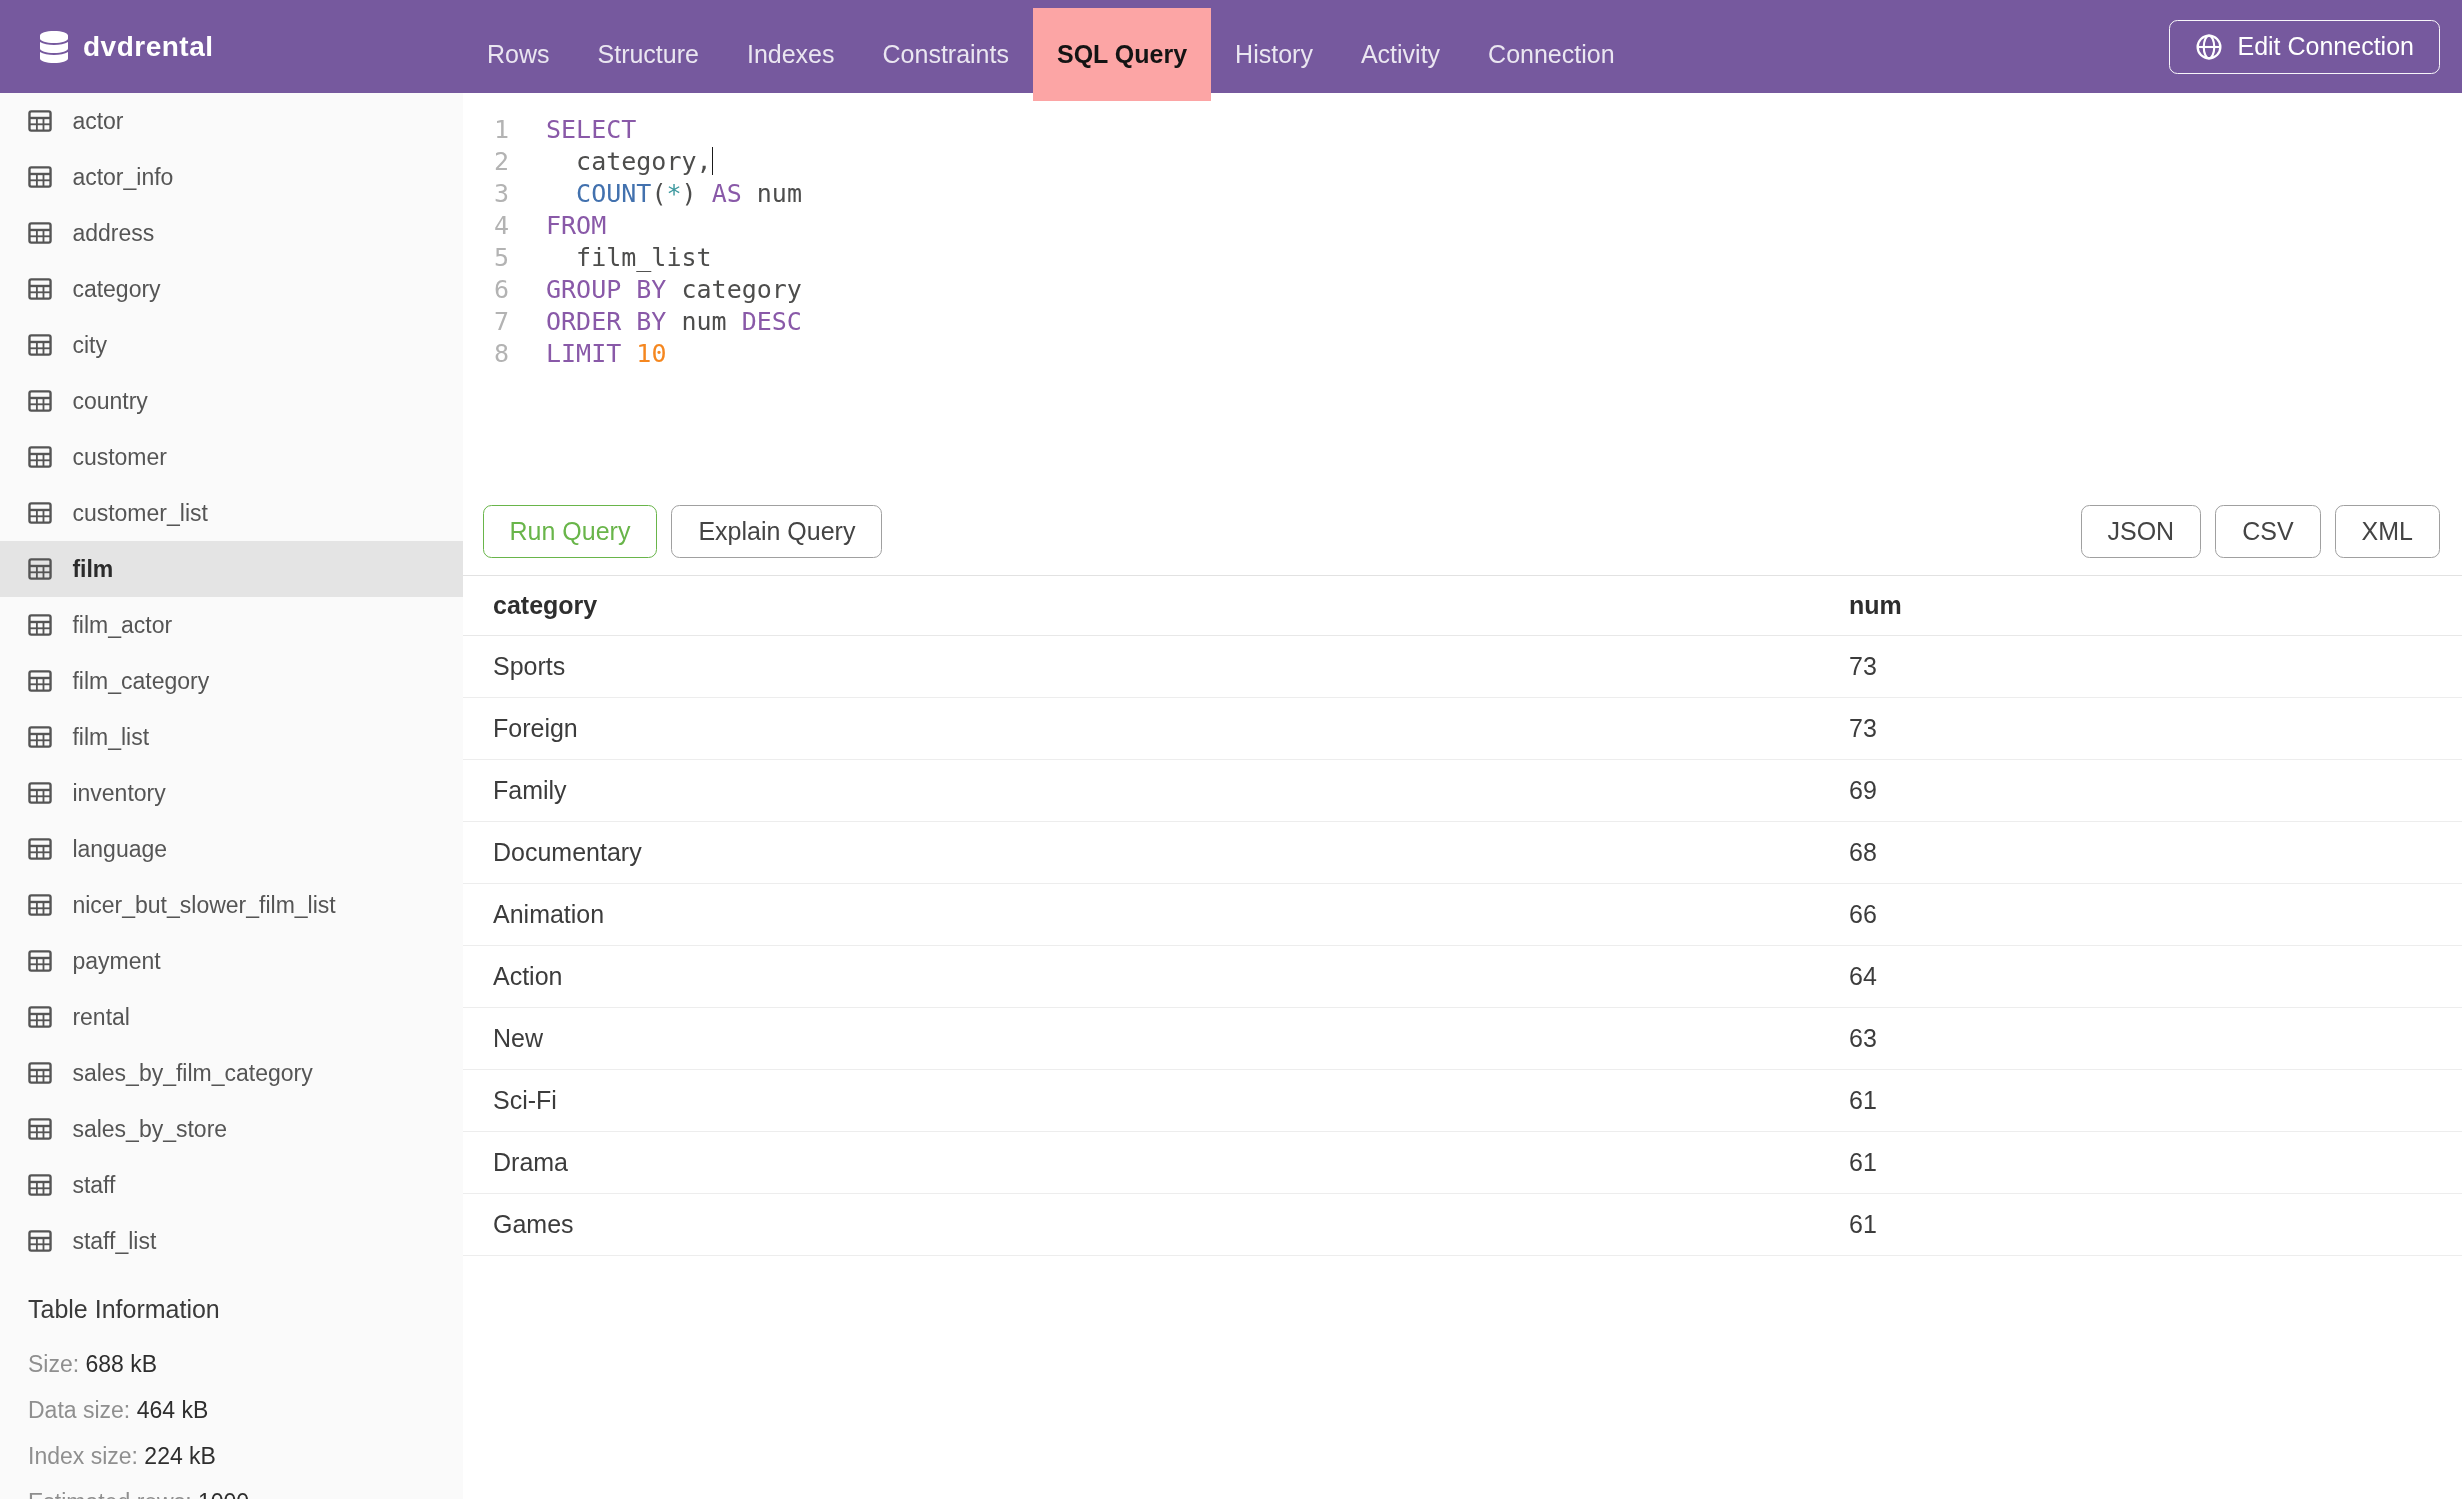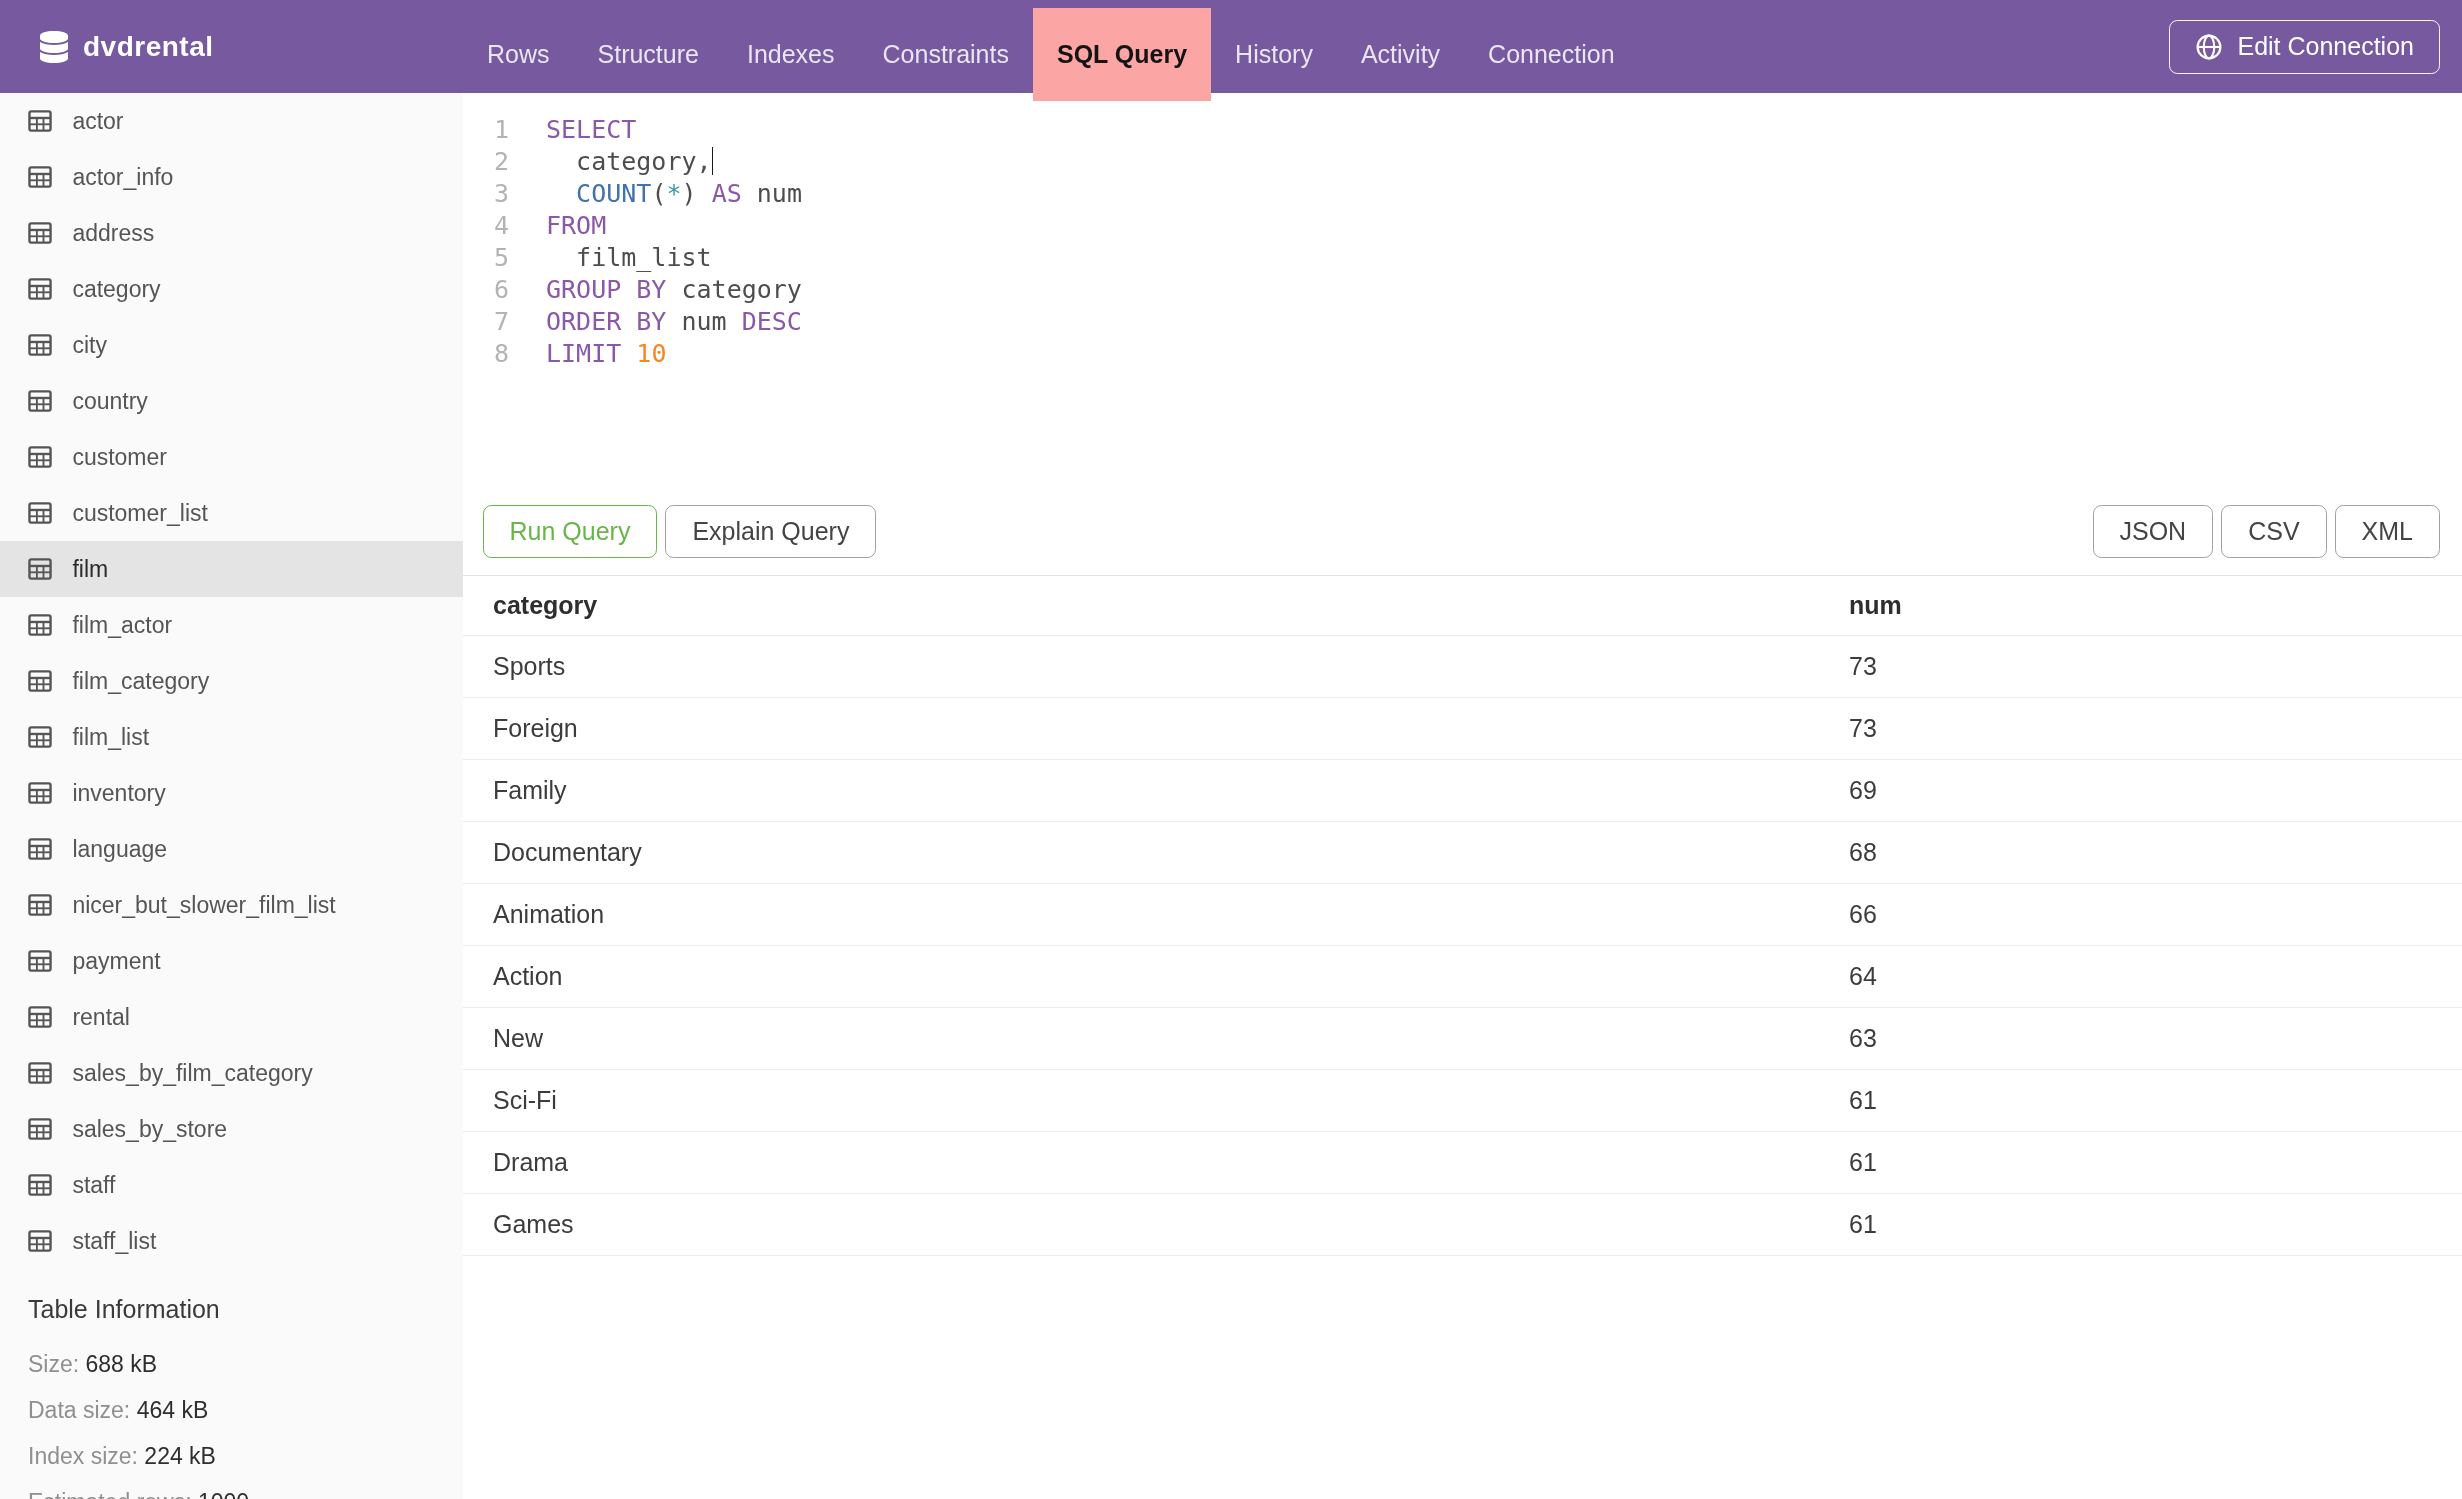--- a/index.html
+++ b/index.html
@@ -38,21 +38,21 @@
   
   .main{flex:1;display:flex;min-height:0;}
 
   
   .sidebar{width:463px;flex:none;background:#fafafa;overflow:hidden;}
   .tables-list{list-style:none;margin:0;padding:0;}
   .table-item{
     height:56px;display:flex;align-items:center;gap:20.4px;
     padding-left:28px;font-size:23px;color:#555;cursor:pointer;white-space:nowrap;
   }
-  .table-item.selected{background:#e4e4e4;color:#2b2b2b;font-weight:normal;}
+  .table-item.selected{background:#e4e4e4;color:#2b2b2b;font-weight:bold;}
   .table-item svg{flex:none;}
 
   .table-info{padding:13px 28px 0;}
   .table-info h3{margin:13px 0 16.7px;font-size:25px;color:#3a3a3a;font-weight:normal;}
   .info-line{font-size:23px;line-height:46px;color:#8f8f8f;white-space:nowrap;}
   .info-line .val{color:#2e2e2e;}
 
   
   .content{flex:1;display:flex;flex-direction:column;min-width:0;background:#fff;}
 
@@ -77,21 +77,21 @@
     flex:none;display:flex;align-items:center;
     padding:11px 22px 16.7px 19.5px;border-bottom:1.9px solid #e2e2e2;
   }
   .btn{
     height:53px;box-sizing:border-box;padding:0 26px;
     background:#fff;border:1.9px solid #a0a0a0;border-radius:8.4px;
     font-size:25px;color:#444;cursor:pointer;white-space:nowrap;
     font-family:"Liberation Sans",sans-serif;
   }
   .btn.run{border-color:#69b54a;color:#69b54a;}
-  .btn + .btn{margin-left:8px;}
+  .btn + .btn{margin-left:14px;}
   .toolbar .spacer{flex:1;}
 
   
   .results-wrap{flex:1;overflow:hidden;}
   table.results{width:100%;border-collapse:collapse;table-layout:fixed;}
   table.results th{
     text-align:left;font-size:25px;font-weight:bold;color:#2e2e2e;
     padding:15px 0 15px 30px;border-bottom:1.9px solid #e8e8e8;white-space:nowrap;
   }
   table.results th.col-num{padding-left:0;}

